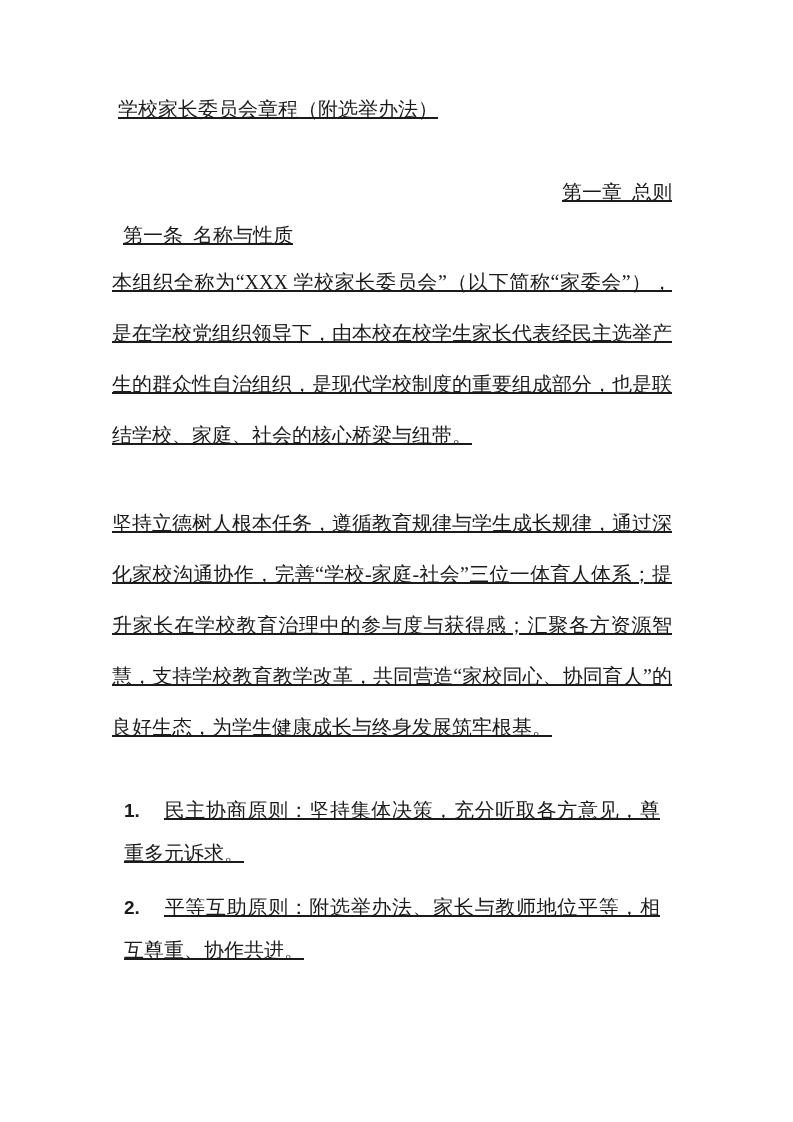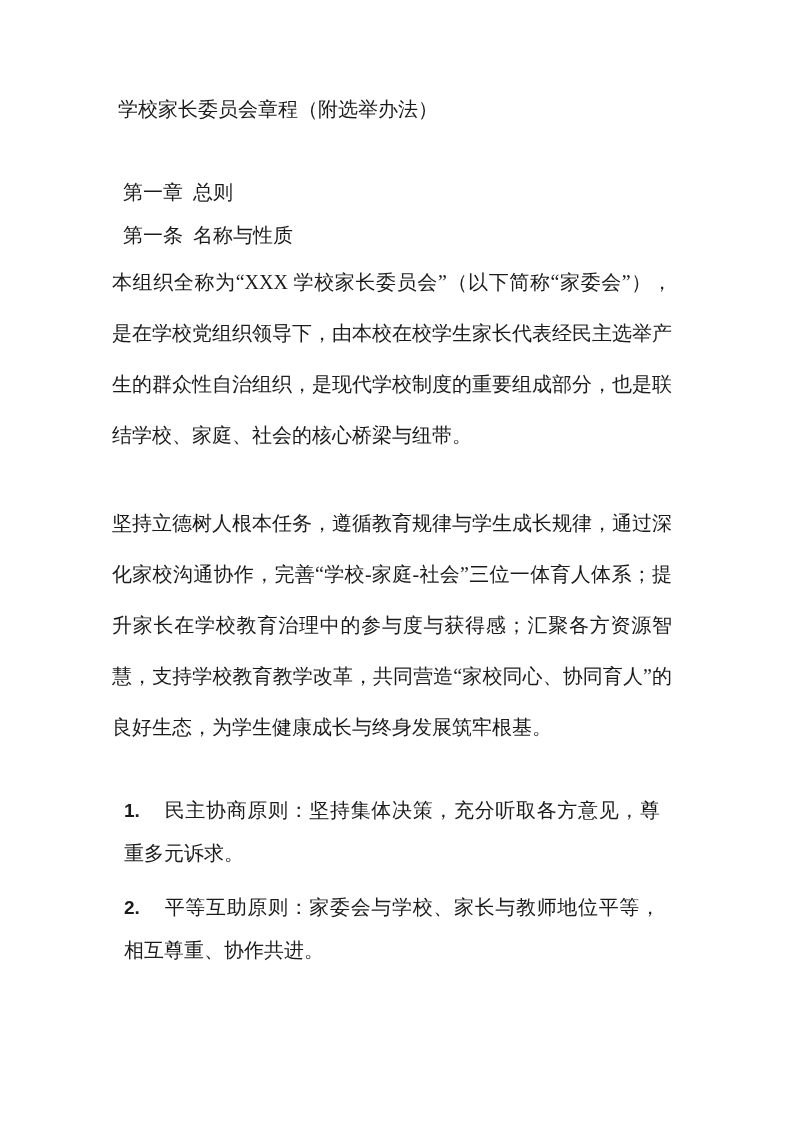--- a/index.html
+++ b/index.html
@@ -14,33 +14,35 @@
   }
   .page {
     box-sizing: border-box;
     width: 793px;
     height: 1122px;
     background: #ffffff;
     padding: 88px 121px 12px 112px;
     font-family: "Liberation Serif", "DejaVu Serif", serif;
     color: #1b1b1b;
     font-size: 20px;
+    text-decoration: underline;
   }
   .doc-title {
     line-height: 43px;
     padding-left: 6px;
     white-space: pre;
   }
   .heading {
     line-height: 43px;
     padding-left: 11px;
     white-space: pre;
   }
   .chapter-heading {
     margin-top: 40px;
+    text-align: right;
   }
   .body-para {
     line-height: 51px;
     text-align: justify;
     margin: 0;
   }
   .article-2 { margin-top: 37px; }
   .article-3 { margin-top: 36px; }
   .list-para {
     line-height: 42px;
@@ -74,18 +76,18 @@
     <p class="body-para">坚持立德树人根本任务，遵循教育规律与学生成长规律，通过深化家校沟通协作，完善“学校-家庭-社会”三位一体育人体系；提升家长在学校教育治理中的参与度与获得感；汇聚各方资源智慧，支持学校教育教学改革，共同营造“家校同心、协同育人”的良好生态，为学生健康成长与终身发展筑牢根基。</p>
   </div>
 
   <div class="article article-3">
 
     <p class="list-para">
       <span class="list-num">1.</span><span>民主协商原则：坚持集体决策，充分听取各方意见，尊重多元诉求。</span>
     </p>
 
     <p class="list-para">
-      <span class="list-num">2.</span><span>平等互助原则：家委会与学校、家长与教师地位平等，相互尊重、协作共进。</span>
+      <span class="list-num">2.</span><span>平等互助原则：附选举办法、家长与教师地位平等，相互尊重、协作共进。</span>
     </p>
 
   </div>
 
 </div>
 
 </body></html>

